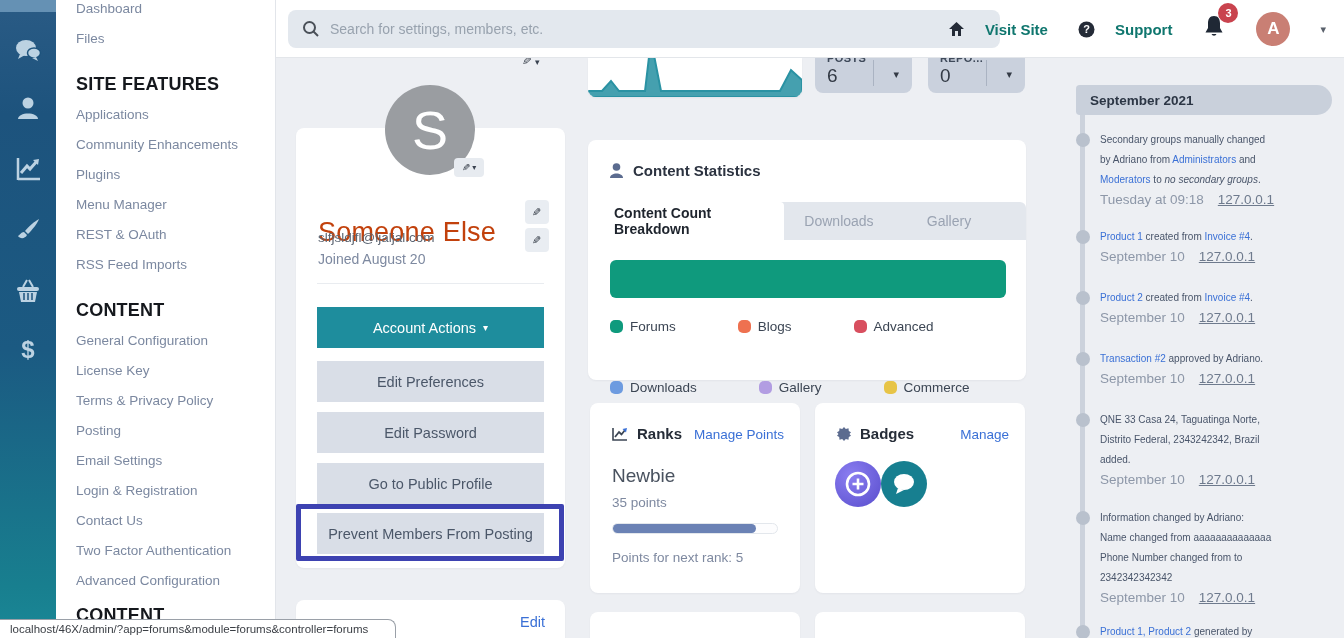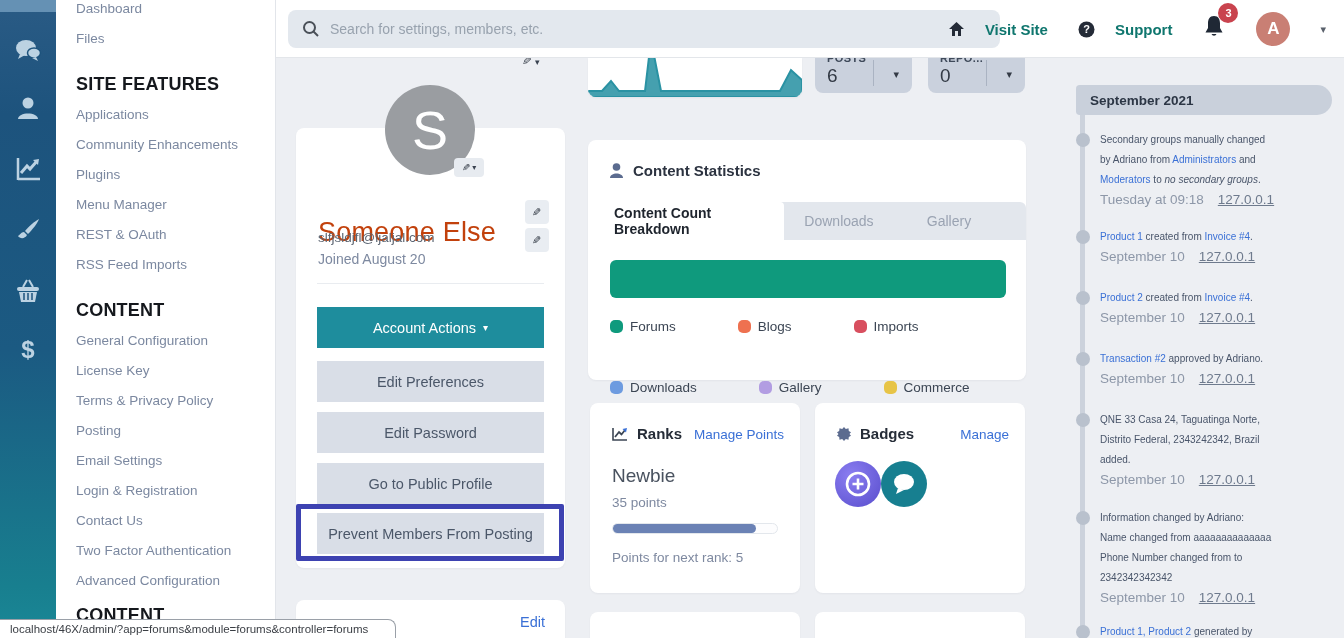--- a/index.html
+++ b/index.html
@@ -300,21 +300,21 @@
         <div class="leg-item">
           <span class="leg-dot" style="background: rgb(15, 154, 125);"></span>
           <span>Forums</span>
         </div>
         <div class="leg-item">
           <span class="leg-dot" style="background: rgb(238, 113, 80);"></span>
           <span>Blogs</span>
         </div>
         <div class="leg-item">
           <span class="leg-dot" style="background: rgb(216, 79, 95);"></span>
-          <span>Imports</span>
+          <span>Advanced</span>
         </div>
         <div class="leg-item">
           <span class="leg-dot" style="background: rgb(109, 155, 224);"></span>
           <span>Downloads</span>
         </div>
         <div class="leg-item">
           <span class="leg-dot" style="background: rgb(178, 157, 226);"></span>
           <span>Gallery</span>
         </div>
         <div class="leg-item">

